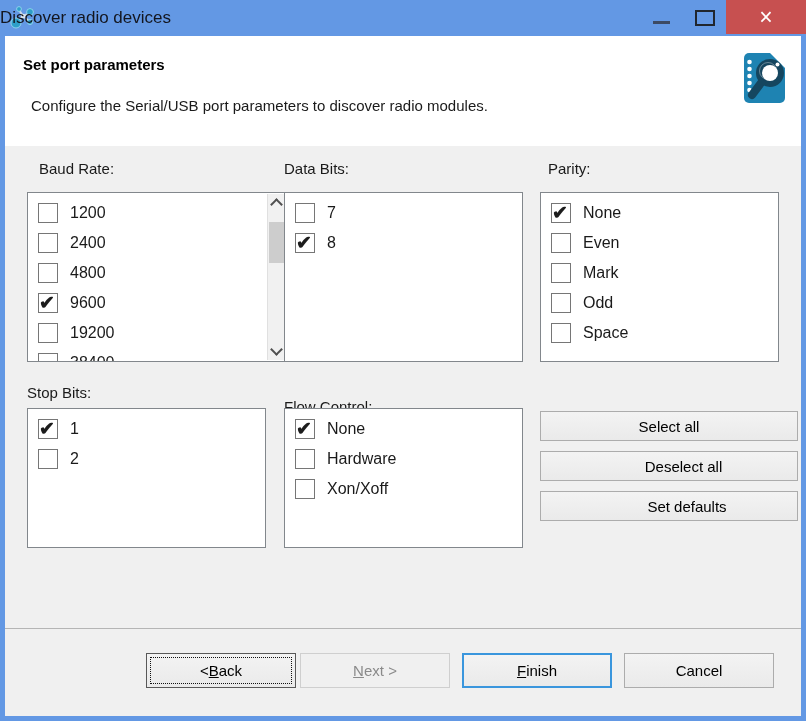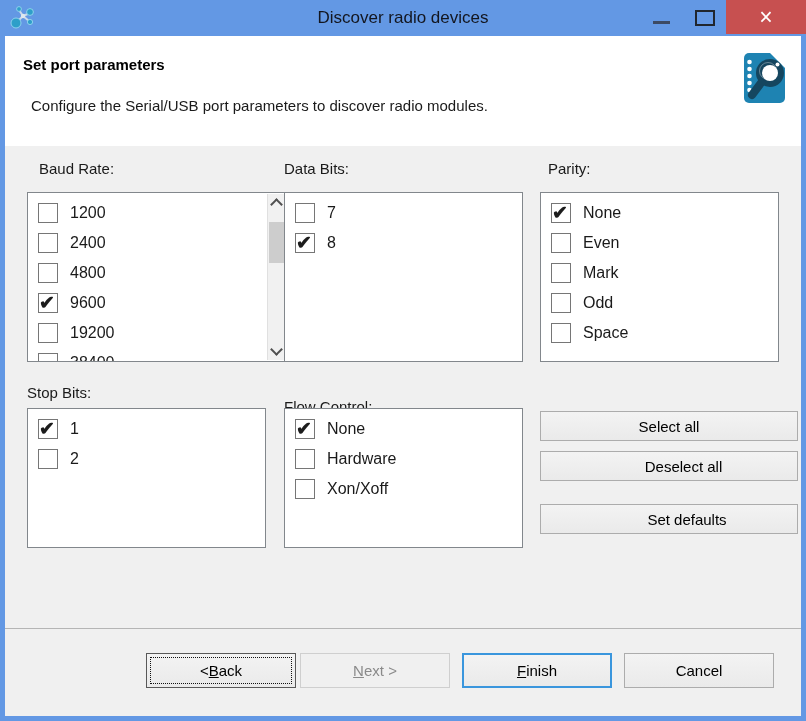--- a/index.html
+++ b/index.html
@@ -5,21 +5,21 @@
   * { margin:0; padding:0; box-sizing:border-box; }
   body { background:#d8d8d8; font-family:"Liberation Sans", sans-serif; }
 
   .window { position:relative; width:806px; height:721px; background:#6398E4; overflow:hidden;
             outline:1px solid #44699e; }
 
   
   .titlebar { position:absolute; left:0; top:0; width:806px; height:36px; background:#6398E4; }
   .app-icon { position:absolute; left:10px; top:6px; width:26px; height:24px; }
   .tb-title { position:absolute; left:0; top:0; width:100%; height:36px; line-height:36px;
-              text-align:center; font-size:17px; color:#13161f; }
+              font-size:17px; color:#13161f; }
   .winbtn { position:absolute; top:0; height:36px; display:flex; align-items:center; justify-content:center; cursor:default; }
   .btn-min { left:642px; width:38px; }
   .btn-max { left:686px; width:38px; }
   .btn-close { left:726px; width:80px; height:34px; background:#C75050; color:#fff; font-size:23px; }
   .dash { width:17px; height:3px; background:#3c4a63; margin-top:8px; }
   .sq { width:20px; height:16px; border:2px solid #20262e; }
 
   
   .header { position:absolute; left:5px; top:36px; width:796px; height:142px; background:#ffffff;
             border-bottom:1px solid #1d4ed8; }
@@ -207,21 +207,21 @@
           <span class="rowlabel">Hardware</span>
         </div>
       <div class="row">
           <span class="cb"></span>
           <span class="rowlabel">Xon/Xoff</span>
         </div>
     </div>
 
     <button class="pushbtn sidebtn" style="top:265px;">Select all</button>
     <button class="pushbtn sidebtn" style="top:305px;padding-left:29px;">Deselect all</button>
-    <button class="pushbtn sidebtn" style="top:358px;padding-left:36px;">Set defaults</button>
+    <button class="pushbtn sidebtn" style="top:345px;padding-left:36px;">Set defaults</button>
   </div>
 
   <div class="footer">
     <button class="pushbtn wizbtn btn-back">
         <span>&lt; </span>
         <span class="mn">B</span>
         <span>ack</span>
       </button>
     <button class="pushbtn wizbtn btn-next" disabled="">
         <span></span>

